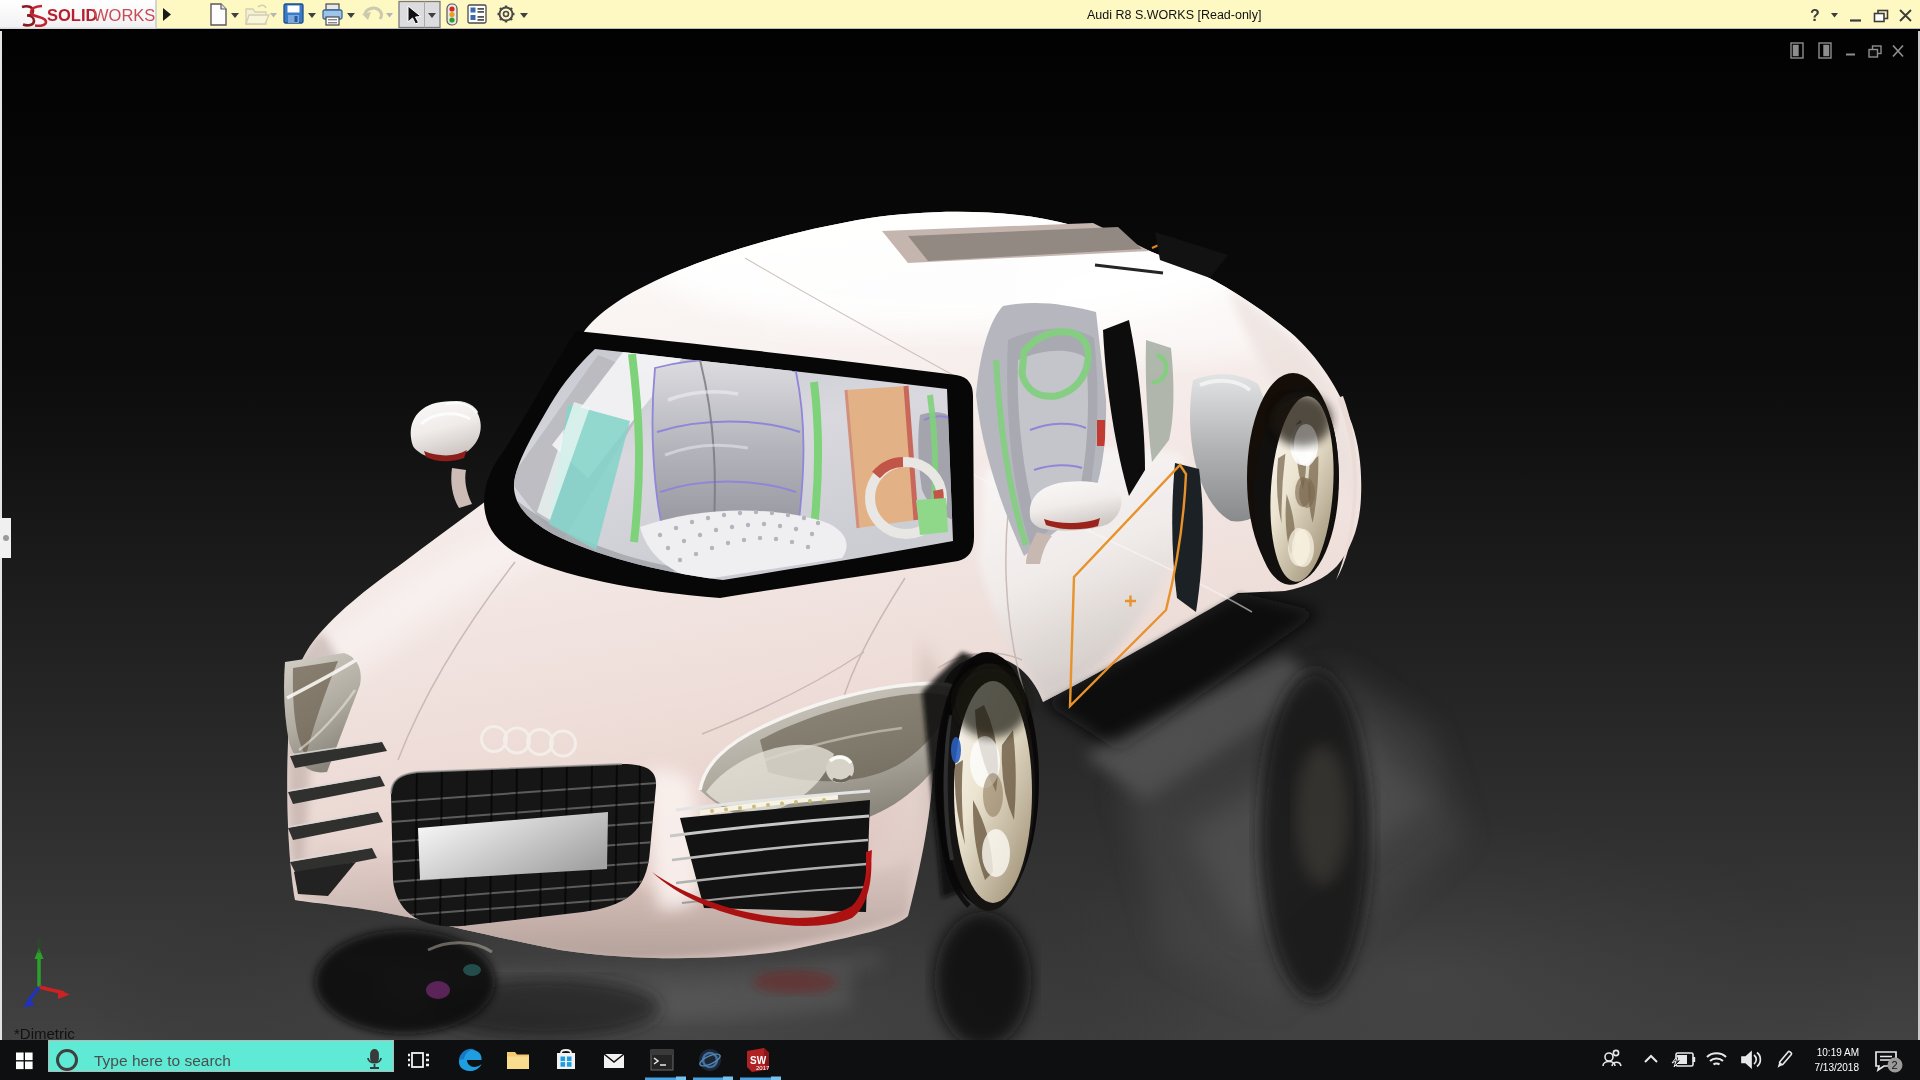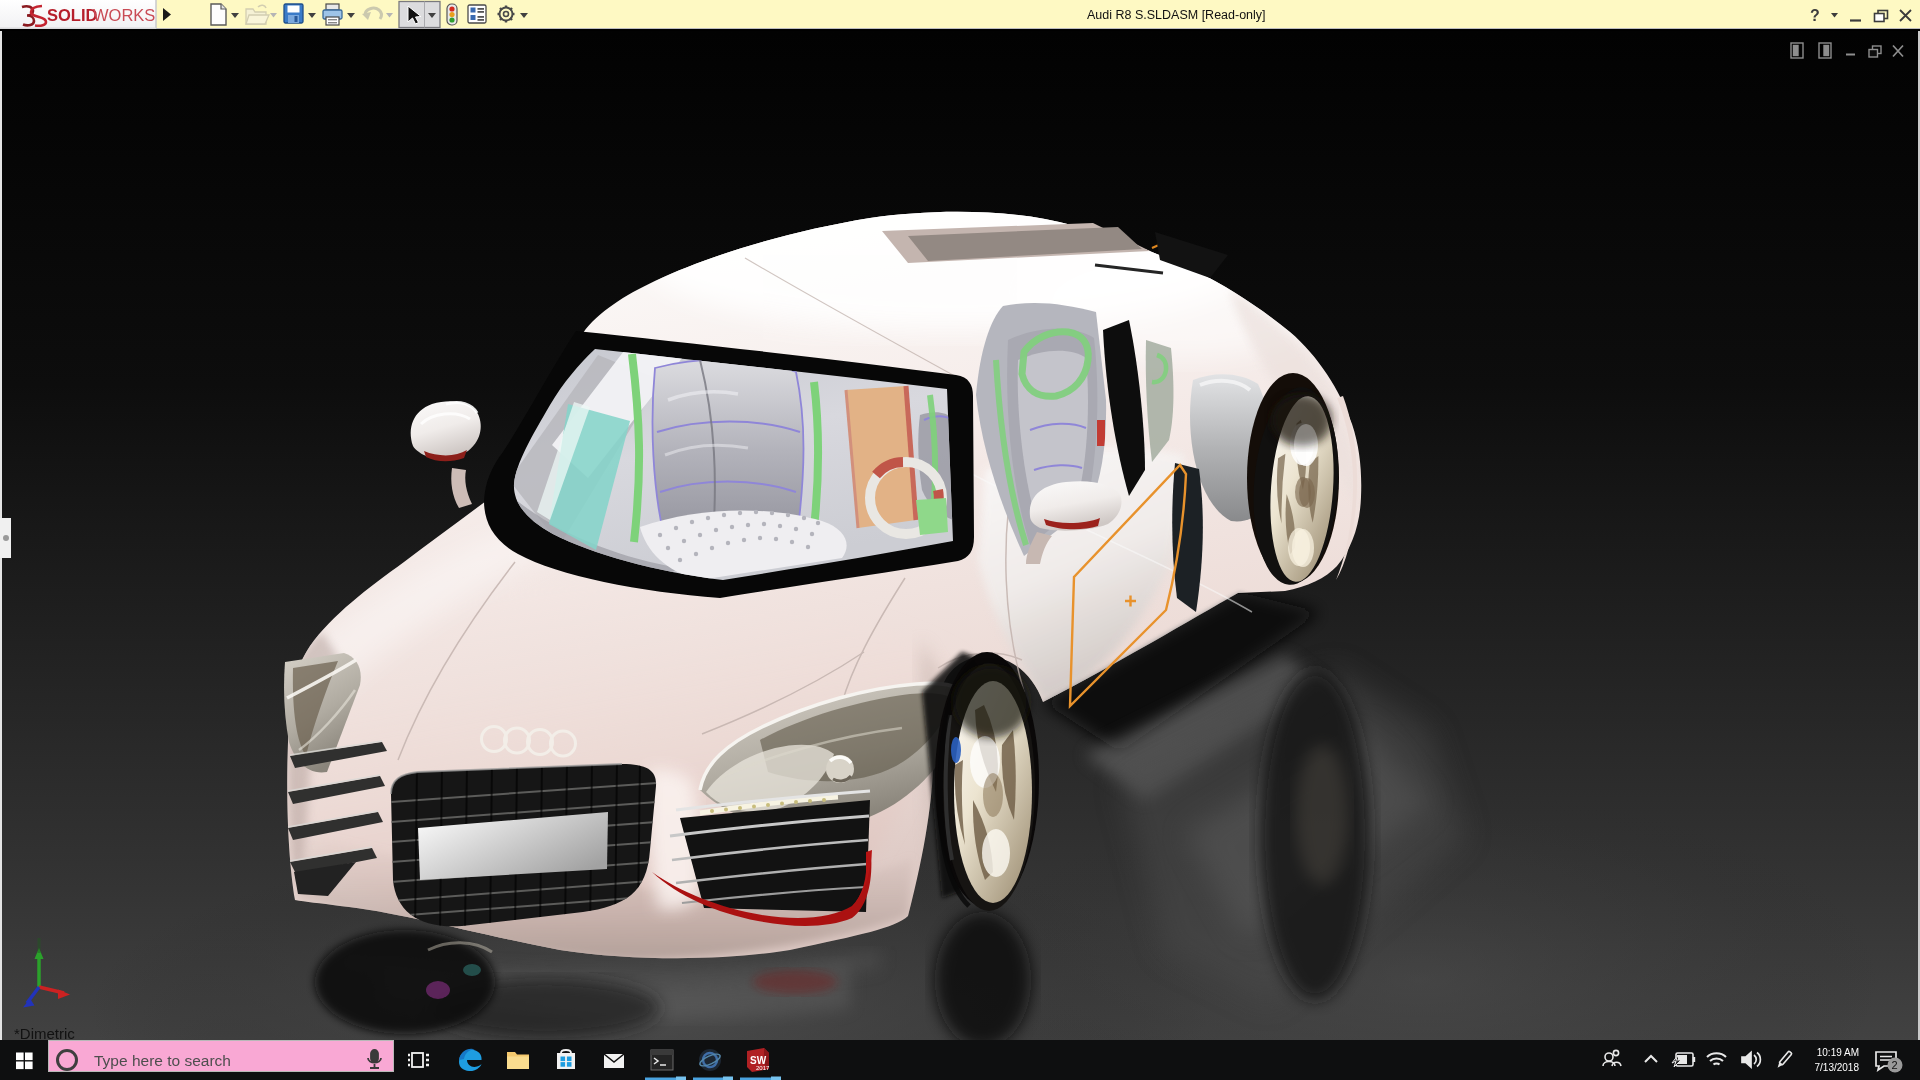--- a/index.html
+++ b/index.html
@@ -1,21 +1,21 @@
 <!DOCTYPE html>
 <html><head>
 <meta charset="utf-8">
 <style>
   html,body{margin:0;padding:0;width:1920px;height:1080px;overflow:hidden;
     font-family:"Liberation Sans",sans-serif;background:#000;}
   *{box-sizing:border-box;}
   .titlebar{position:absolute;left:0;top:0;width:1920px;height:29px;background:#fef9c3;border-bottom:1px solid #bcbcbf;}
   .viewport{position:absolute;left:0;top:31px;width:1920px;height:1009px;background:#111;}
   .taskbar{position:absolute;left:0;top:1040px;width:1920px;height:40px;background:#0e0f10;}
-  .search{position:absolute;left:48px;top:1040px;width:346px;height:32px;background:#f9a8d4;border:1px solid #b8b8b8;}
+  .search{position:absolute;left:48px;top:1040px;width:346px;height:32px;background:#5eead4;border:1px solid #b8b8b8;}
   .search span{position:absolute;left:45px;top:11px;font-size:15.5px;color:#4e4e4e;}
   .clock{position:absolute;left:1791px;top:1045px;width:68px;text-align:right;color:#fff;font-size:10px;line-height:15px;}
   .title{position:absolute;left:1087px;top:8px;font-size:12.5px;color:#111;}
 </style>
 </head>
 <body>
 <div class="viewport">
 <svg width="1920" height="1009" viewBox="0 31 1920 1009">
 <defs>
   <linearGradient id="bgGrad" x1="0" y1="0" x2="0" y2="1">
@@ -520,21 +520,21 @@
           <path d="M 0.5,9 L 3,9"></path>
           <path d="M 15,9 L 17.5,9"></path>
     <path d="M 3,3 L 5,5"></path>
           <path d="M 13,13 L 15,15"></path>
           <path d="M 15,3 L 13,5"></path>
           <path d="M 5,13 L 3,15"></path>
   </g>
 </g>
 <path d="M 520,13 L 528,13 L 524,18 Z" fill="#404040"></path>
 </svg>
-  <div class="title">Audi R8 S.SLDASM [Read-only]</div>
+  <div class="title">Audi R8 S.WORKS [Read-only]</div>
   <svg style="position:absolute;right:0;top:0" width="130" height="31" viewBox="0 0 130 31">
       <g stroke="#3c3c3c" fill="none">
   <text x="20" y="21" font-family="Liberation Sans,sans-serif" font-size="16" font-weight="bold" fill="#3c3c3c" stroke="none">?</text>
   <path d="M 41,13 L 48,13 L 44.5,17.5 Z" fill="#3c3c3c" stroke="none"></path>
   <path d="M 60,20.5 L 71,20.5" stroke-width="2.2"></path>
   <rect x="88" y="10.5" width="9.5" height="8" stroke-width="1.6"></rect>
   <rect x="84.5" y="13.5" width="9.5" height="8" fill="#ffffff" stroke-width="1.6"></rect>
   <path d="M 110,10 L 121,21 M 121,10 L 110,21" stroke-width="1.8"></path>
 </g>
 </svg>

